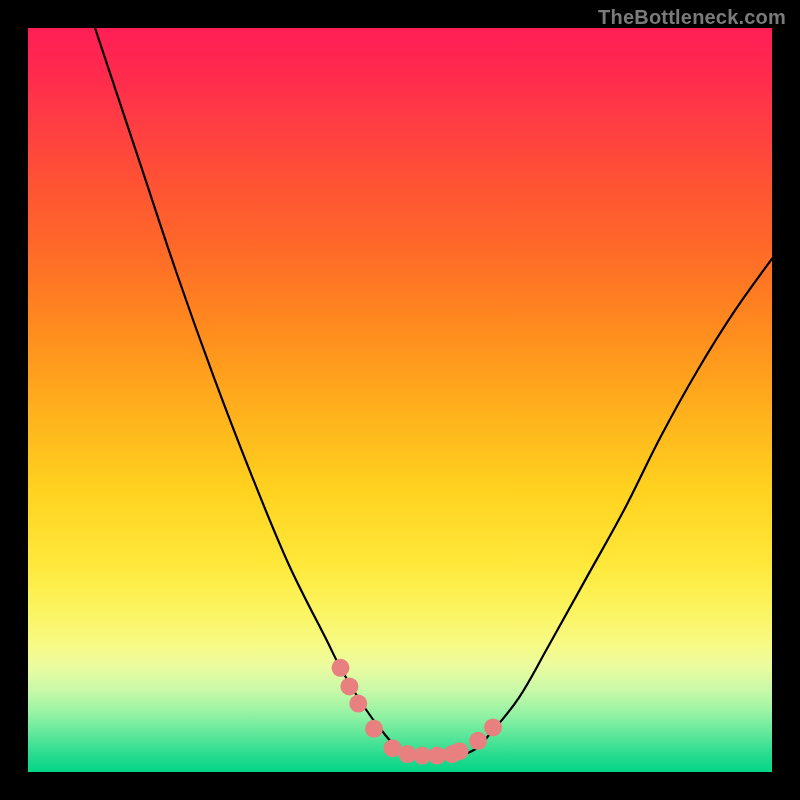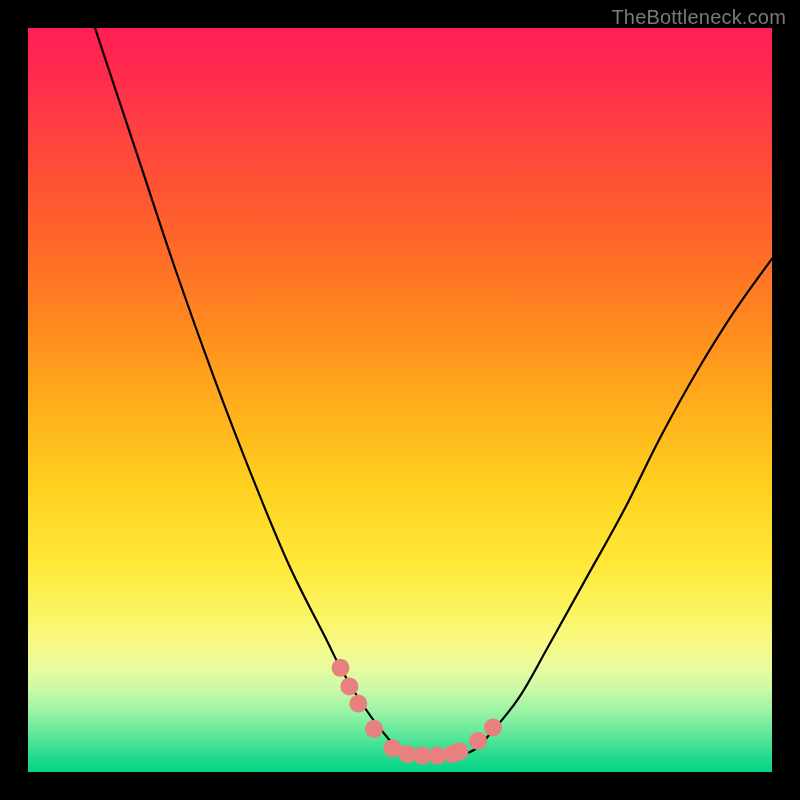--- a/index.html
+++ b/index.html
@@ -42,21 +42,21 @@
       #22da8e 98%,
       #04d586 100%);
   }
   .watermark {
     position: absolute;
     top: 6px;
     right: 14px;
     color: #7a7a7a;
     font-size: 20px;
     letter-spacing: 0.2px;
-    font-weight: 400;
+    font-weight: 700;
   }
   svg.curve {
     position: absolute;
     top: 0; left: 0;
     width: 744px;
     height: 744px;
   }
 </style>
 </head>
 <body>

